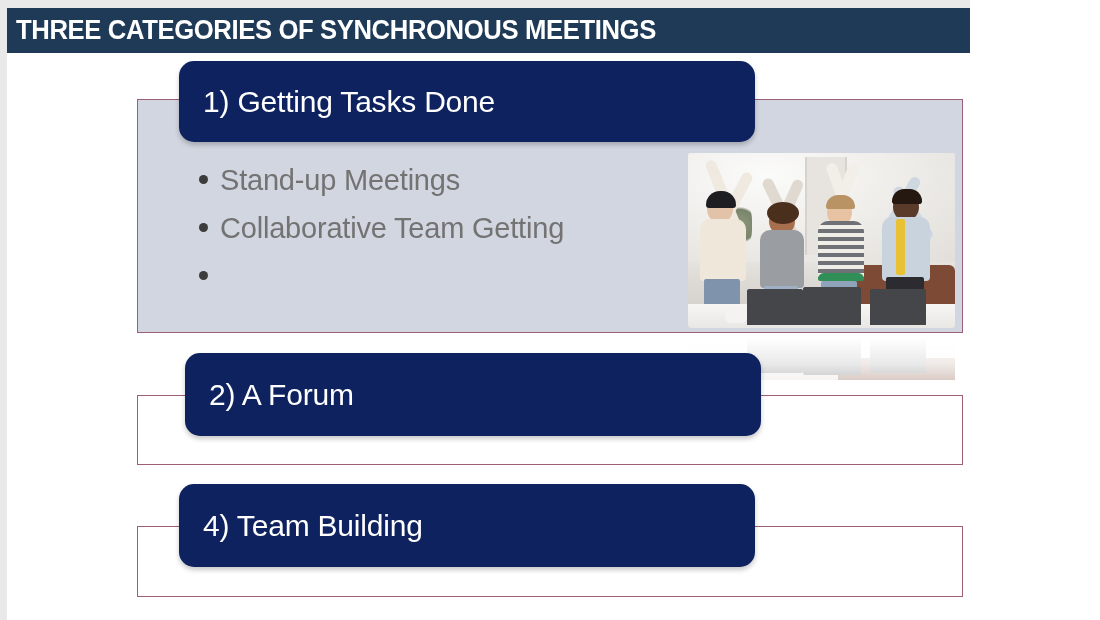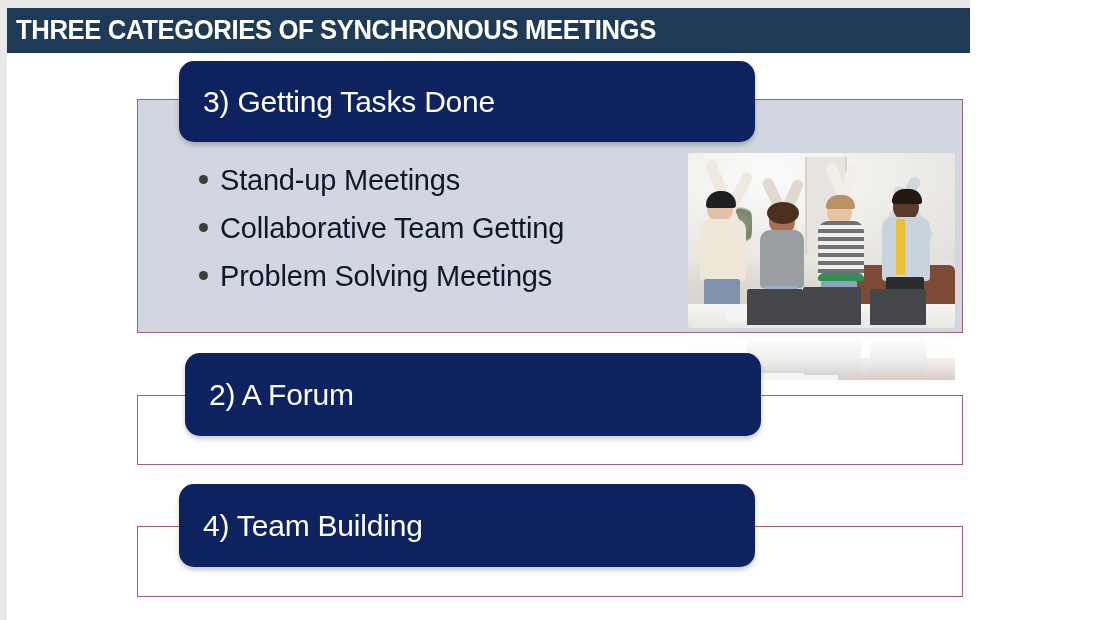--- a/index.html
+++ b/index.html
@@ -92,21 +92,21 @@
   }
 
   
   .bullets {
     position: absolute;
     margin: 0;
     padding: 0;
     list-style: none;
   }
   .bullets li {
-    color: #0f172a;
+    color: #737373;
     font-size: 29px;
     line-height: 48px;
     white-space: nowrap;
     letter-spacing: -0.2px;
   }
   .bullets li .dot {
     display: inline-block;
     width: 9px; height: 9px;
     border-radius: 50%;
     background: #3c3c3c;
@@ -273,25 +273,25 @@
           </div>
         <div class="laptop" style="left:68%; width:56px; height:36px;">
             <div class="lid"></div>
           </div>
       </div>
     </div>
 
     <ul class="bullets" style="left:199px; top:156px;">
       <li><span class="dot"></span><span>Stand-up Meetings</span></li>
       <li><span class="dot"></span><span>Collaborative Team Getting</span></li>
-      <li><span class="dot"></span><span>Problem Solving Meetings</span></li>
+      <li><span class="dot"></span></li>
     </ul>
 
     <div class="pill" style="left:179px; top:61px; width:576px; height:81px;">
-      <span class="pill-text">3) Getting Tasks Done</span>
+      <span class="pill-text">1) Getting Tasks Done</span>
     </div>
   </div>
 
   <div class="group">
     <div class="panel empty" style="left:137px; top:395px; width:826px; height:70px;"></div>
     <div class="pill" style="left:185px; top:353px; width:576px; height:83px;">
       <span class="pill-text">2) A Forum</span>
     </div>
   </div>
 

